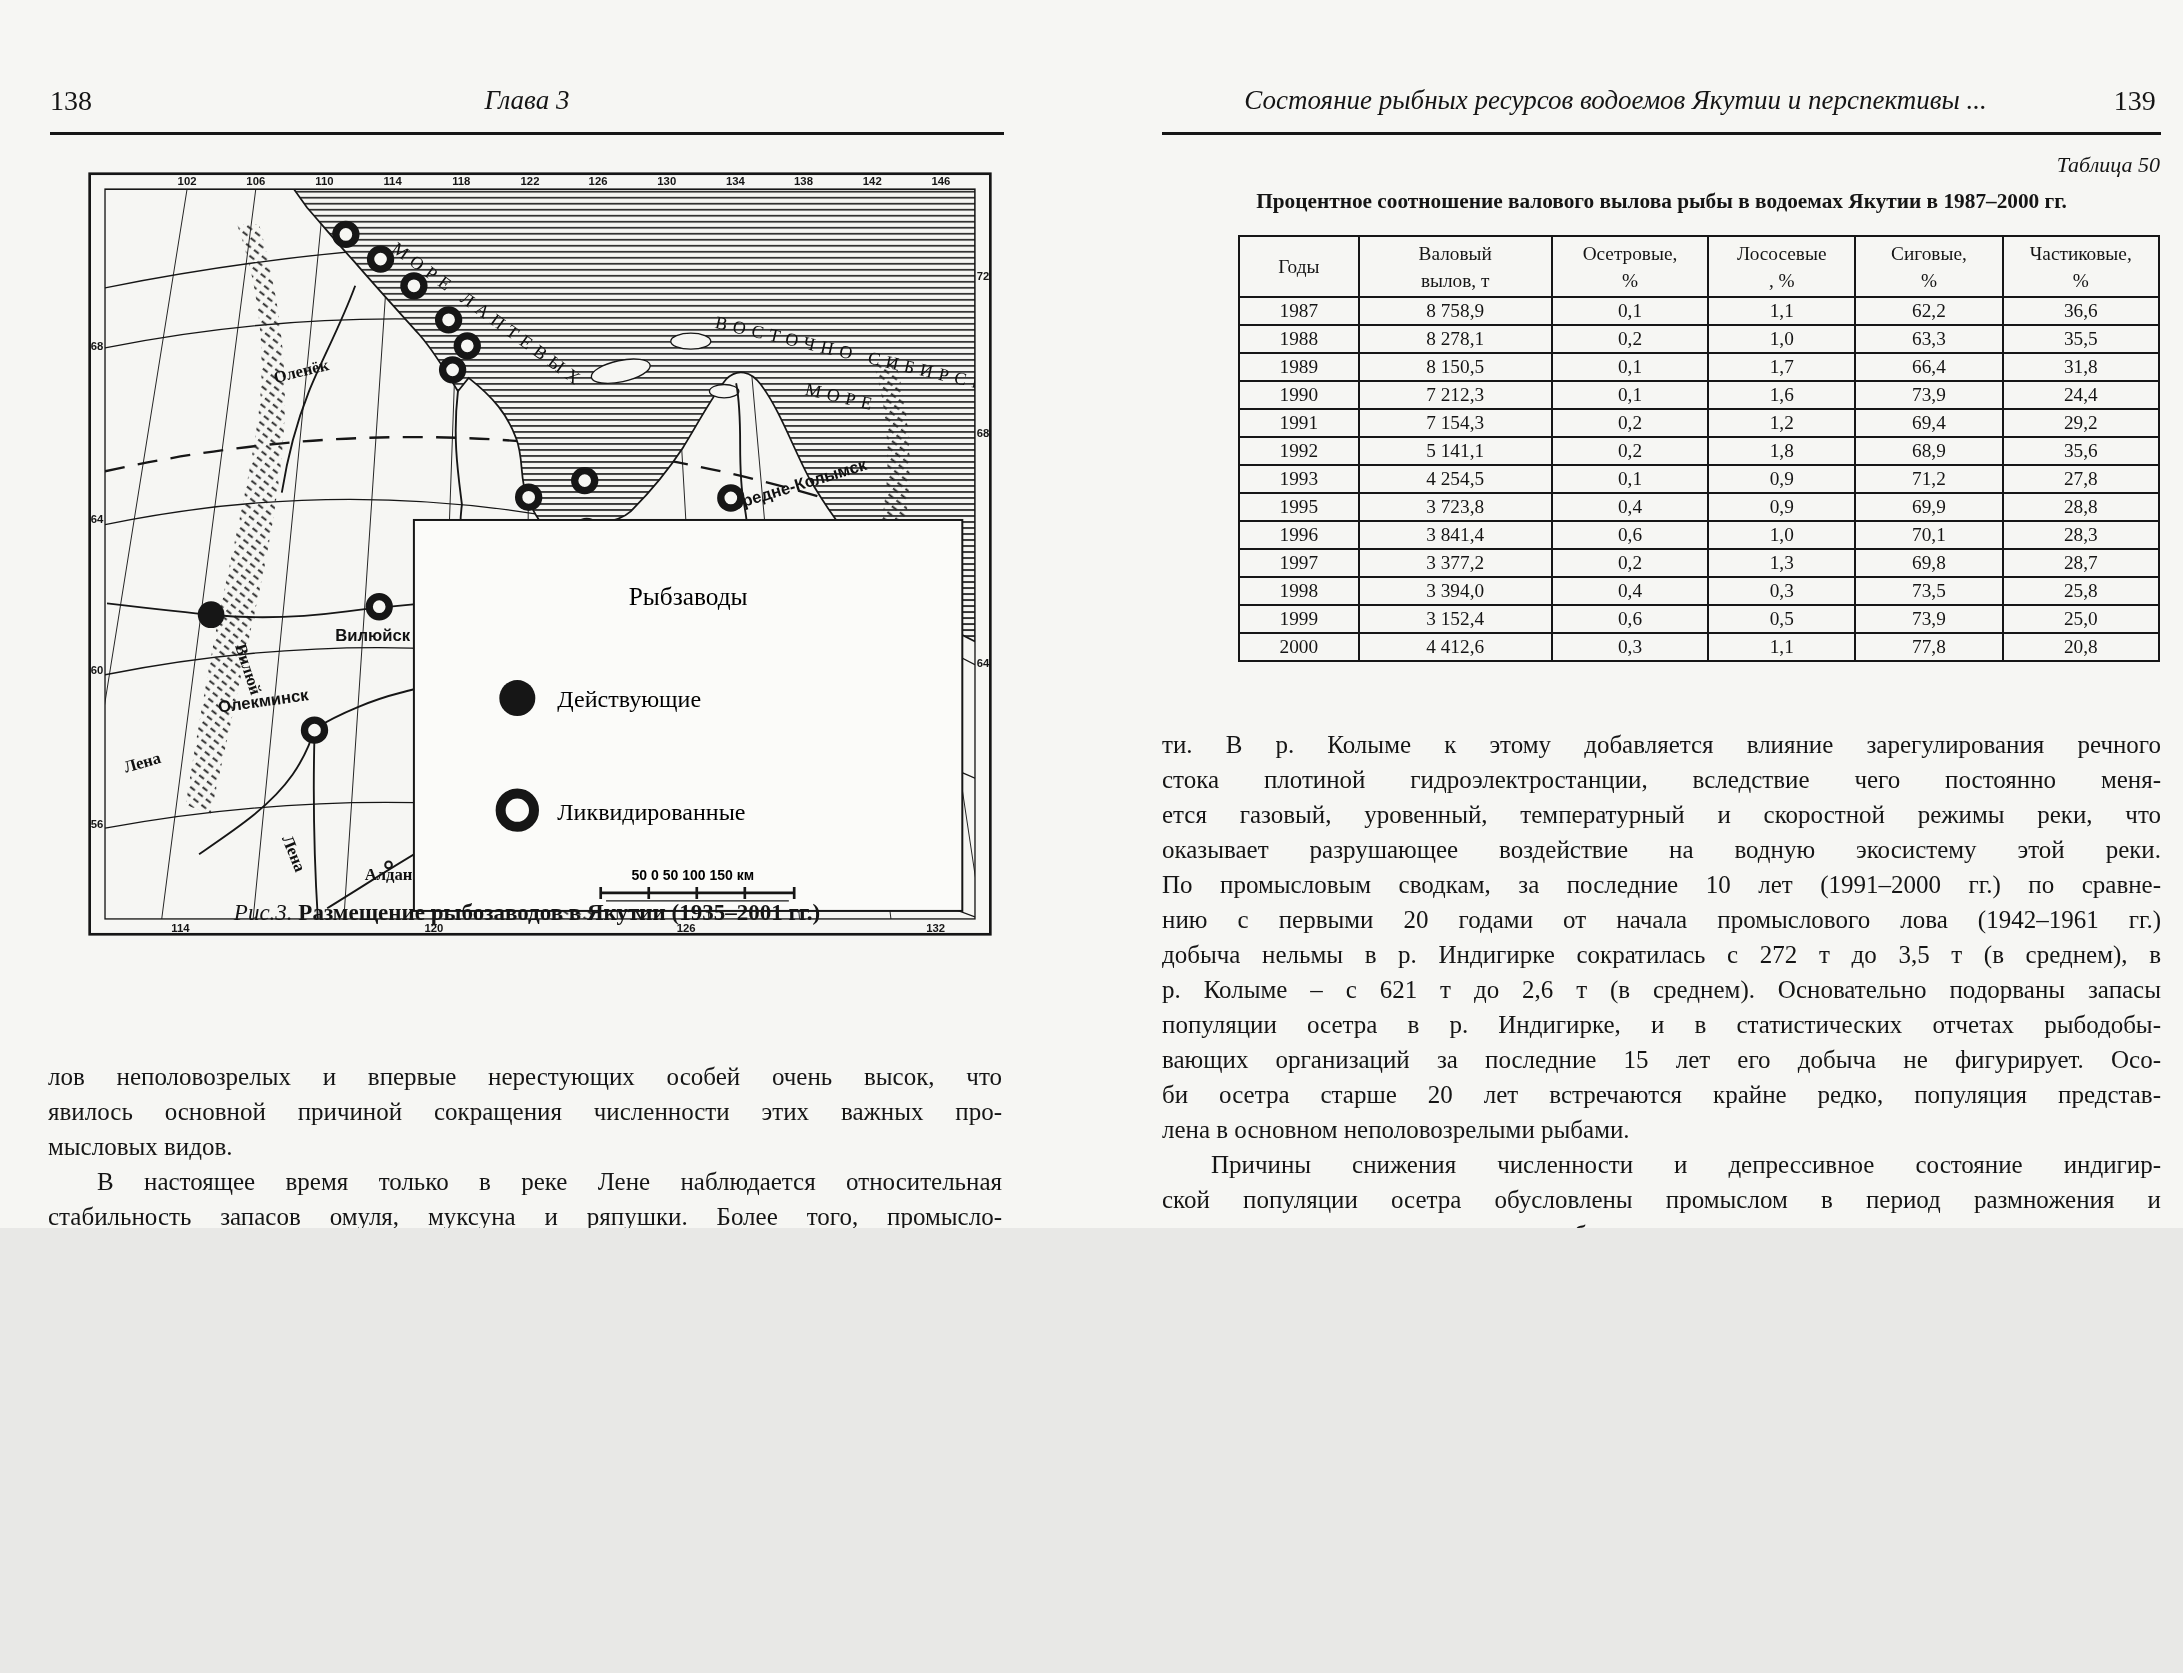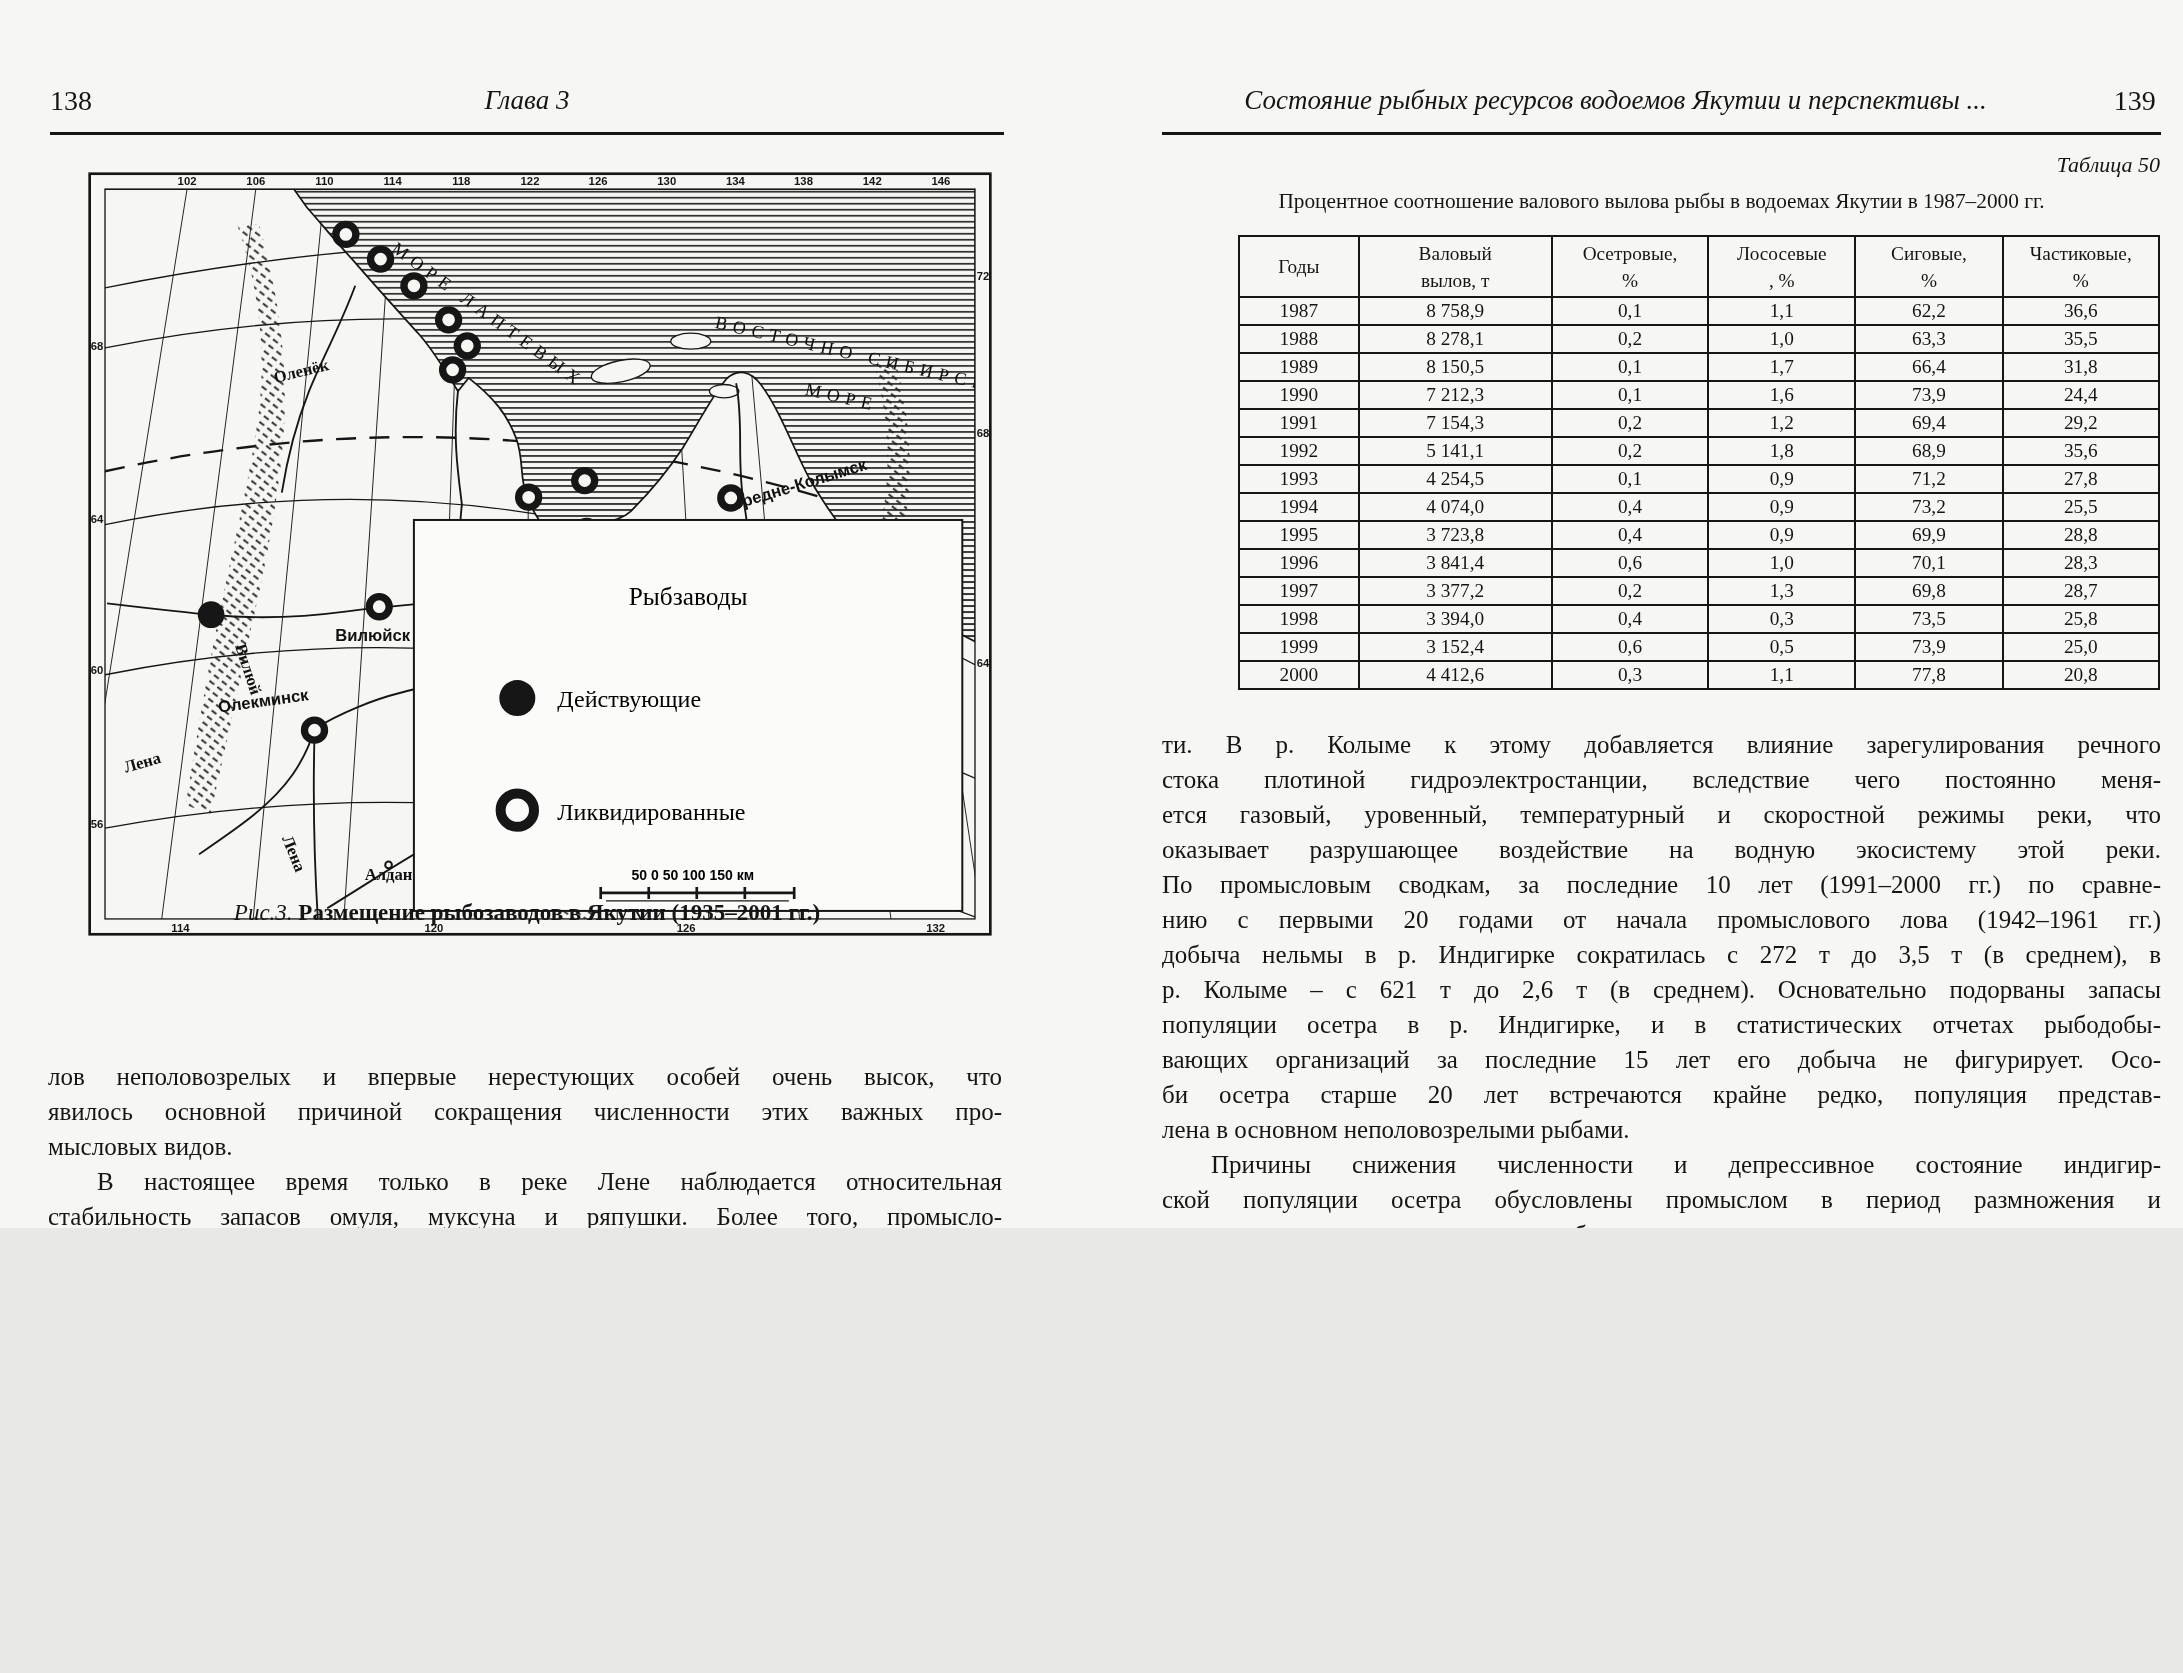--- a/index.html
+++ b/index.html
@@ -34,21 +34,21 @@
   .scaletxt{font-family:"Liberation Sans",sans-serif;font-size:21px;font-weight:bold;}
   
   .textcol{position:absolute;font-size:25px;}
   #left-text{left:48px;top:1059px;width:954px;}
   #right-text{left:1162px;top:719px;width:999px;margin-top:8px;}
   .body-line{height:35px;line-height:35px;text-align:justify;text-align-last:justify;white-space:nowrap;}
   .body-line.short{text-align-last:left;}
   .body-line.indent{text-indent:49px;}
   
   .tbl-label{position:absolute;left:1162px;top:152px;width:998px;text-align:right;font-style:italic;font-size:22px;}
-  .tbl-title{position:absolute;left:1162px;top:189px;width:999px;text-align:center;font-weight:normal;font-size:21.3px;}
+  .tbl-title{position:absolute;left:1162px;top:189px;width:999px;text-align:center;font-weight:bold;font-size:21.3px;}
   table.catch{position:absolute;left:1238px;top:235px;width:922px;border-collapse:collapse;}
   table.catch th,table.catch td{border:2px solid #161616;text-align:center;font-size:19.3px;padding:0;}
   table.catch th{white-space:pre-line;font-weight:normal;height:59px;line-height:27px;}
   table.catch td{height:26px;}
   
   .wm{position:absolute;left:141px;top:1284px;font-family:"DejaVu Serif",serif;font-weight:bold;
       font-size:393px;line-height:1;color:#5798c4;letter-spacing:-4px;white-space:nowrap;
       transform:scaleX(0.60);transform-origin:left top;mix-blend-mode:multiply;opacity:0.93;}
   .star{position:absolute;left:-8px;top:1328px;width:348px;height:348px;mix-blend-mode:multiply;opacity:0.93;}
 </style>
@@ -332,28 +332,20 @@
           <td>68,9</td>
           <td>35,6</td>
         </tr>
         <tr>
           <td>1993</td>
           <td>4 254,5</td>
           <td>0,1</td>
           <td>0,9</td>
           <td>71,2</td>
           <td>27,8</td>
-        </tr>
-        <tr>
-          <td>1994</td>
-          <td>4 074,0</td>
-          <td>0,4</td>
-          <td>0,9</td>
-          <td>73,2</td>
-          <td>25,5</td>
         </tr>
         <tr>
           <td>1995</td>
           <td>3 723,8</td>
           <td>0,4</td>
           <td>0,9</td>
           <td>69,9</td>
           <td>28,8</td>
         </tr>
         <tr>

